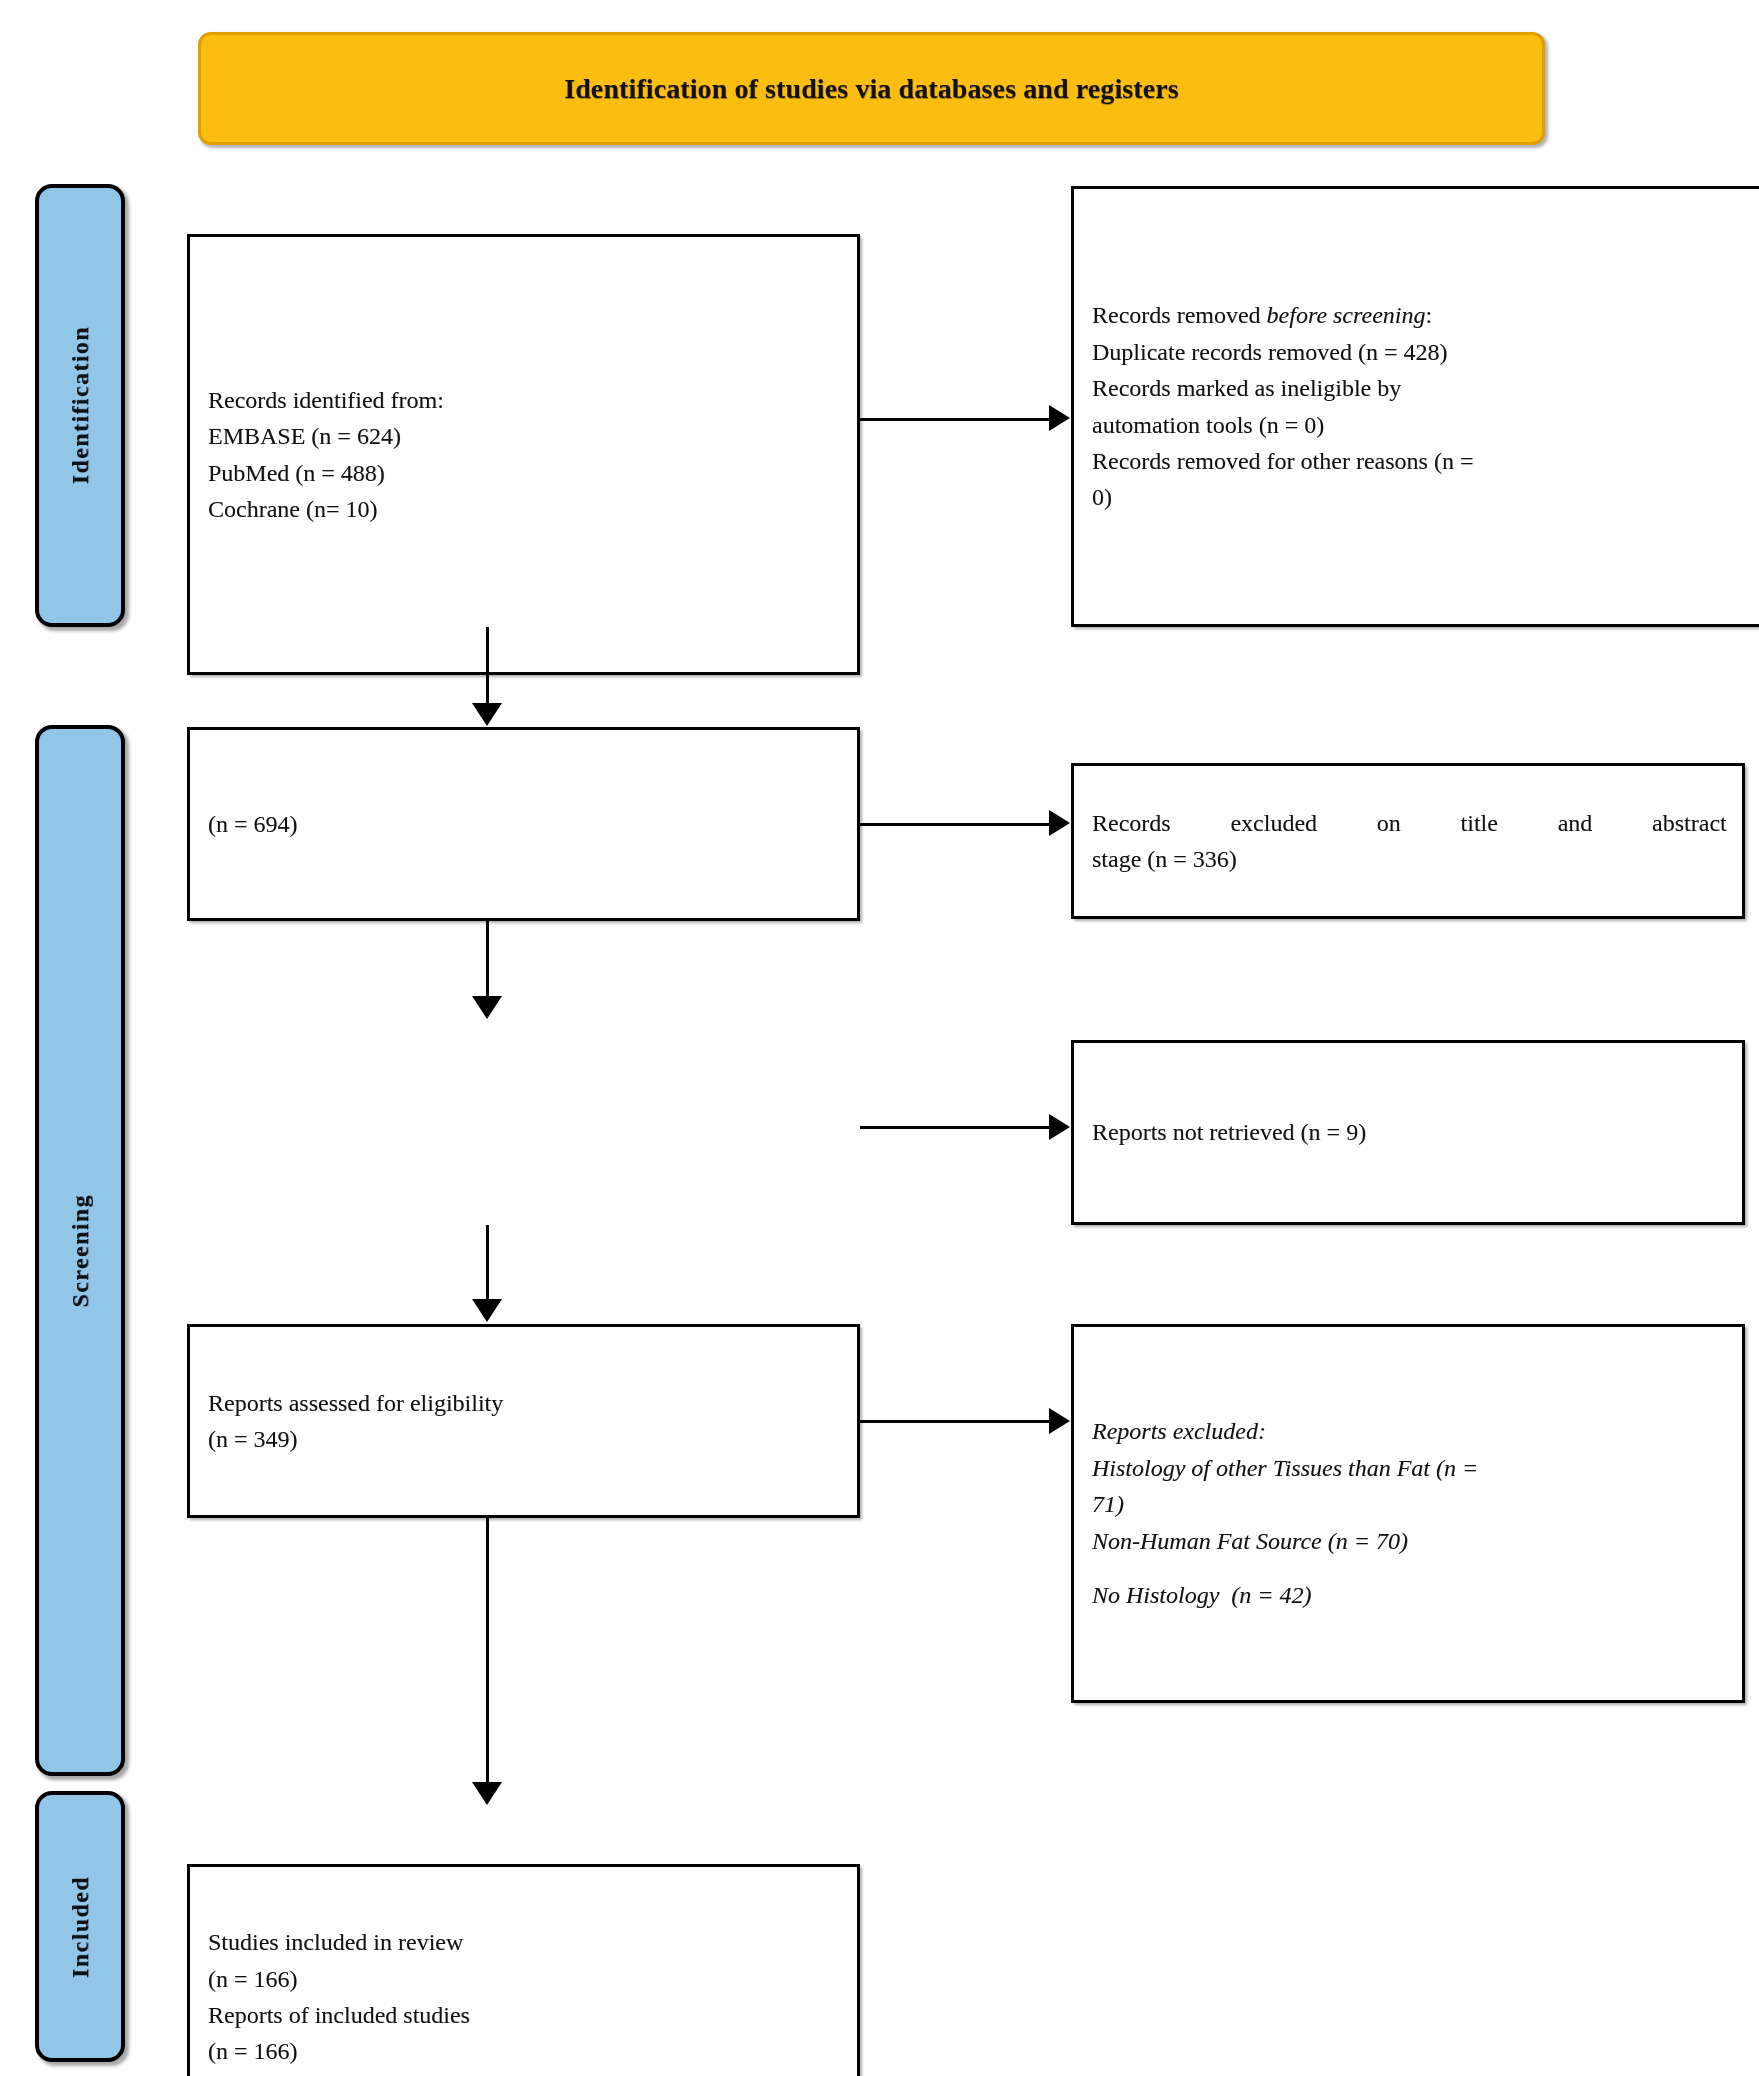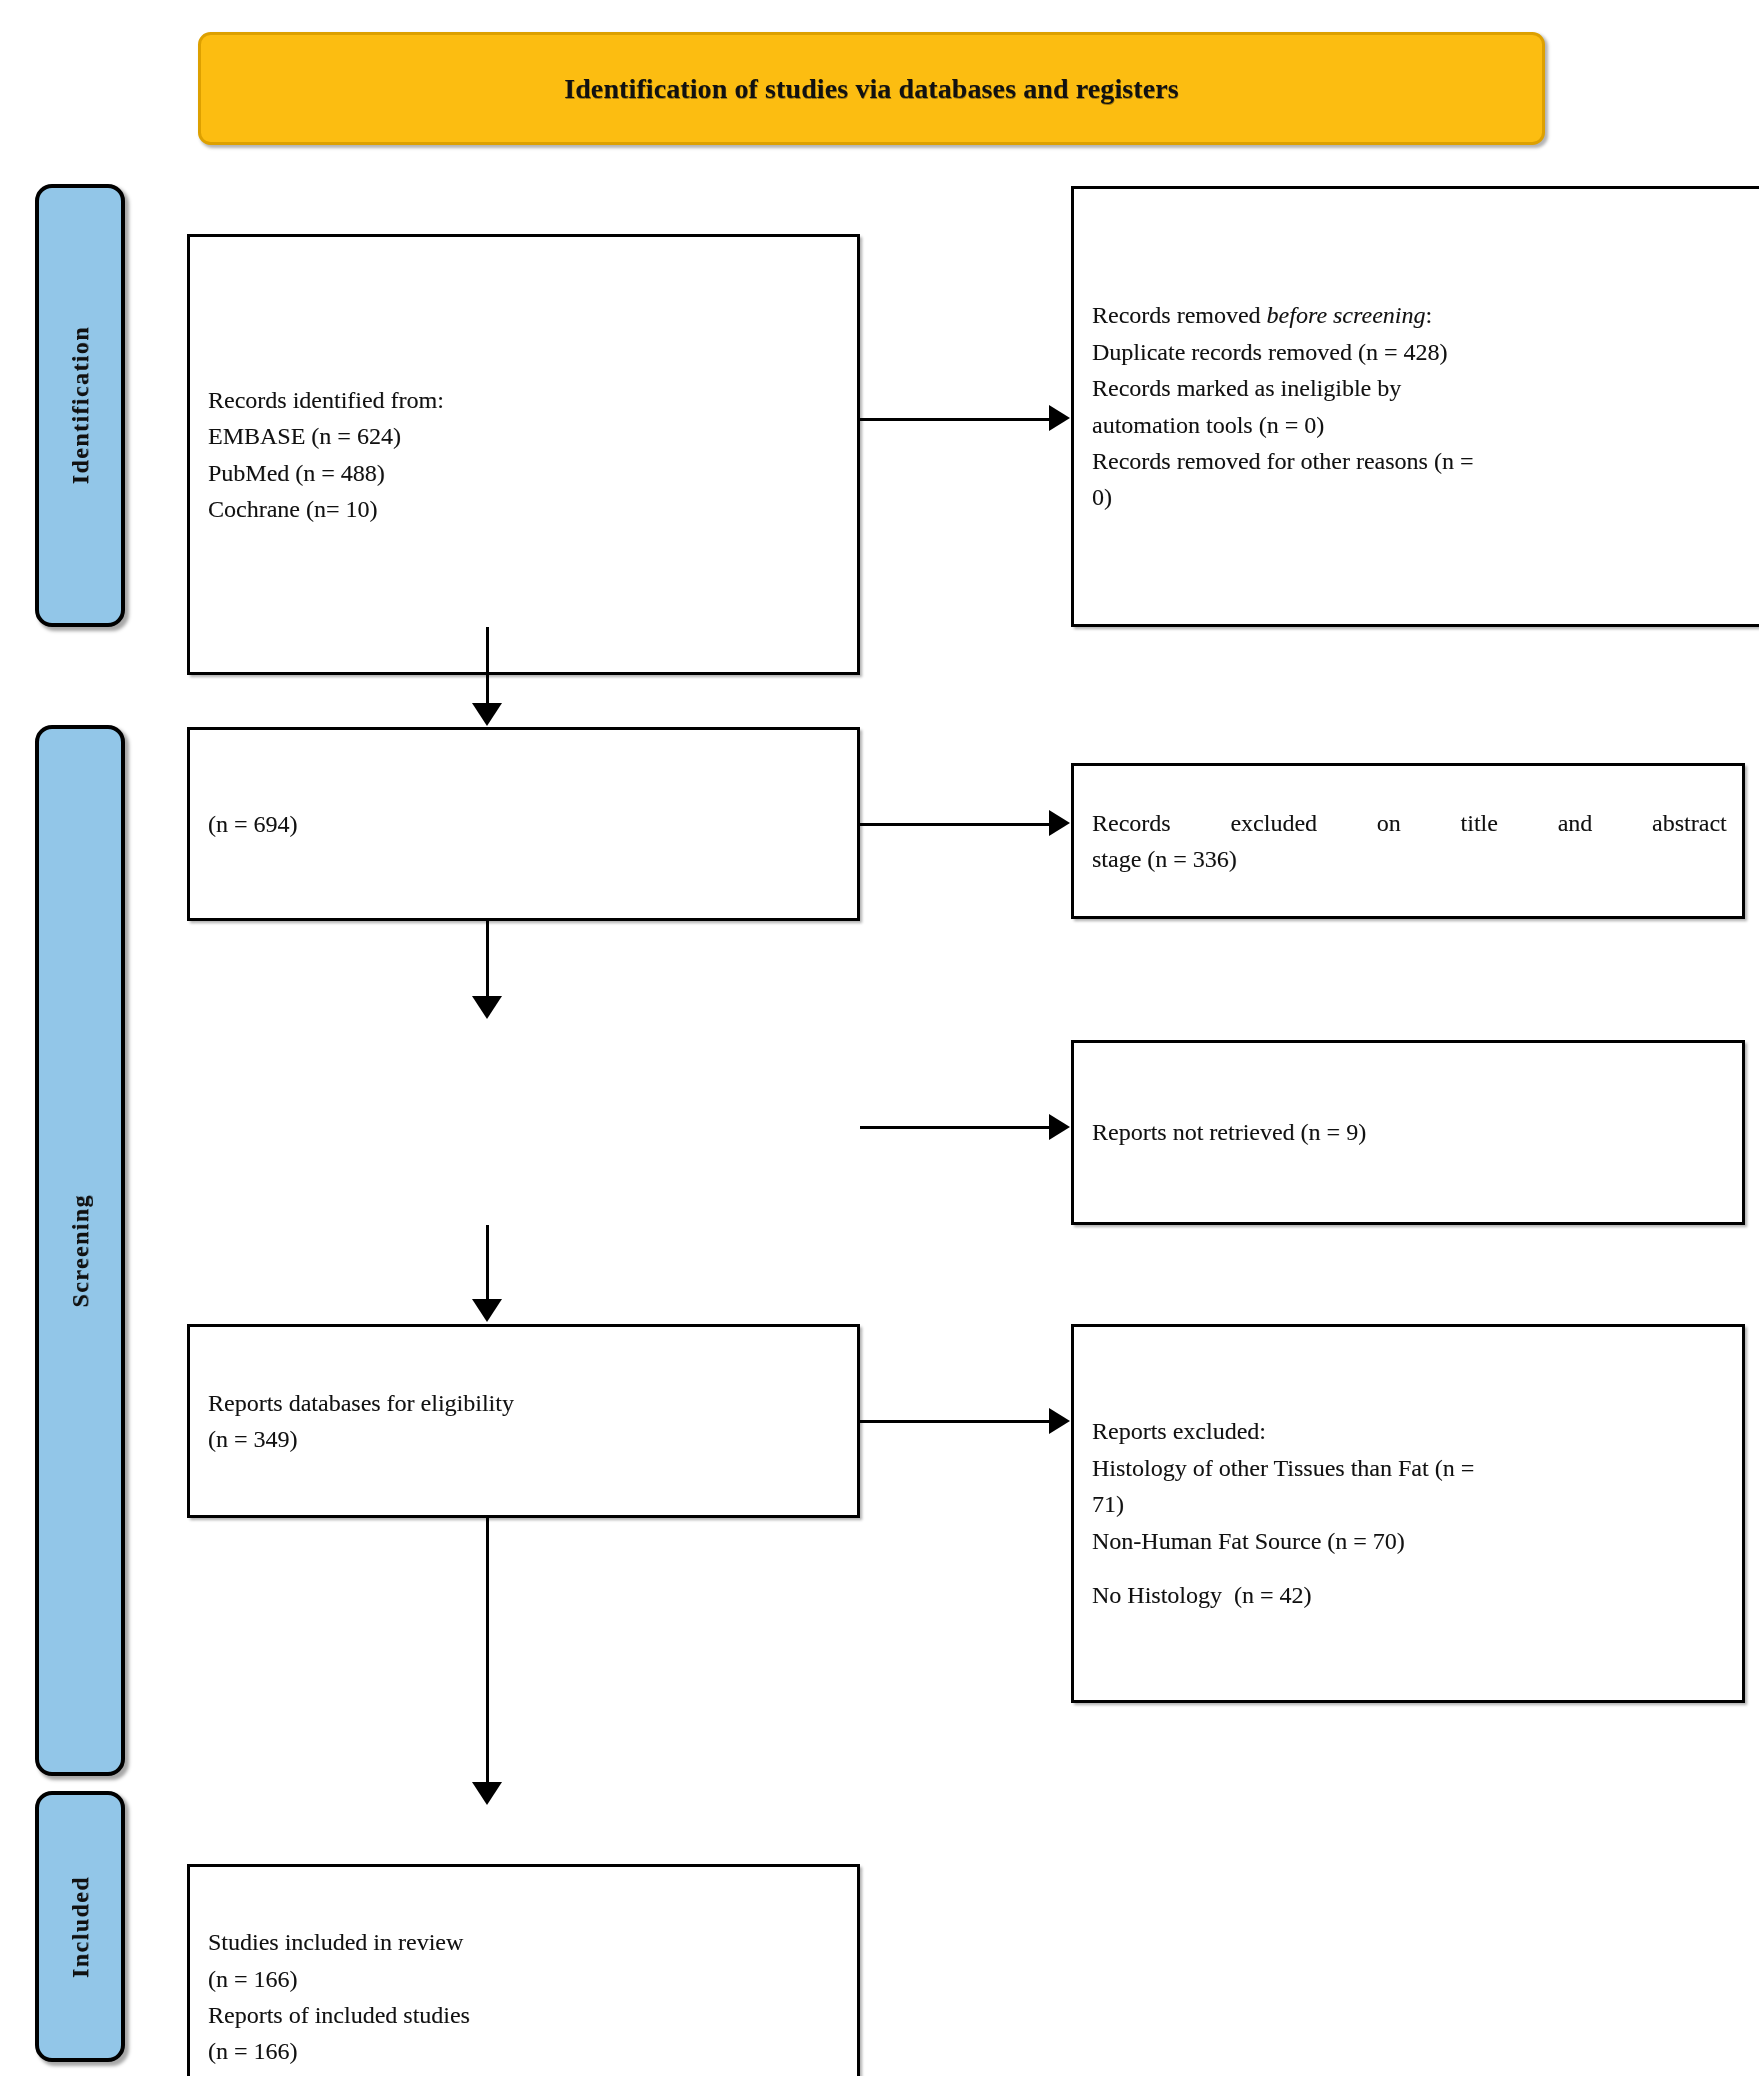--- a/index.html
+++ b/index.html
@@ -163,27 +163,27 @@
   </div>
 
   <div class="hline" style="left:860px;top:1126px;width:189px;"></div>
   <div class="arrow-right" style="left:1049px;top:1114px;"></div>
 
   <div class="vline" style="left:486px;top:1225px;width:2.7px;height:76px;"></div>
   <div class="arrow-down" style="left:472px;top:1299px;"></div>
 
   <div class="node" style="left:187px;top:1324px;width:673px;height:194px;">
     <div class="node-body">
-      <div class="line">Reports databases for eligibility</div>
+      <div class="line">Reports assessed for eligibility</div>
       <div class="line">(n = 349)</div>
     </div>
   </div>
 
   <div class="node" style="left:1071px;top:1324px;width:674px;height:379px;">
-    <div class="node-body" style="padding-top:0;">
+    <div class="node-body" style="padding-top:0;font-style:italic;">
       <div class="line">Reports excluded:</div>
       <div class="line">Histology of other Tissues than Fat (n =</div>
       <div class="line">71)</div>
       <div class="line">Non-Human Fat Source (n = 70)</div>
       <div class="spacer"></div>
       <div class="line">No Histology  (n = 42)</div>
     </div>
   </div>
 
   <div class="hline" style="left:860px;top:1420px;width:189px;"></div>

